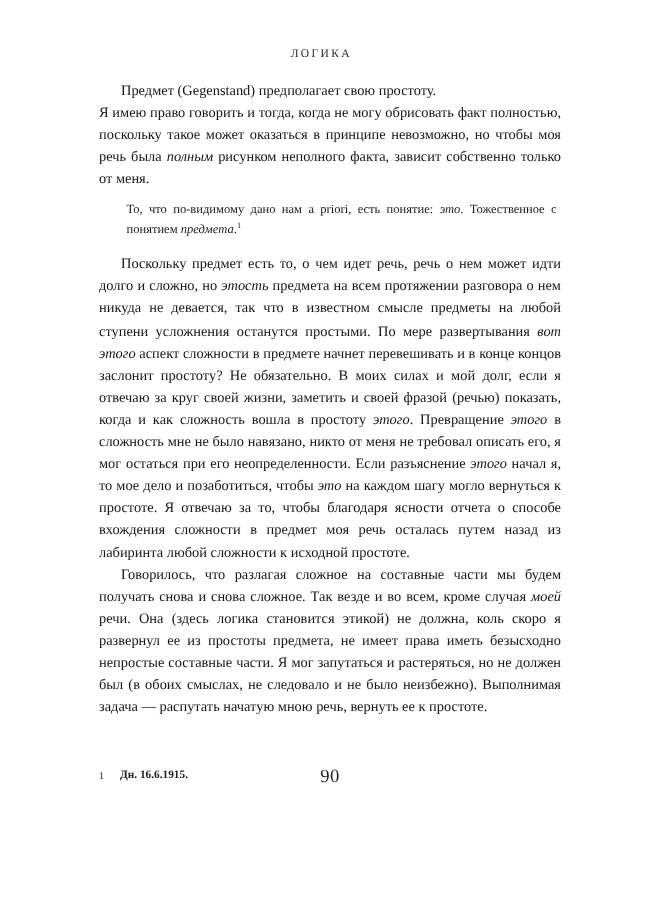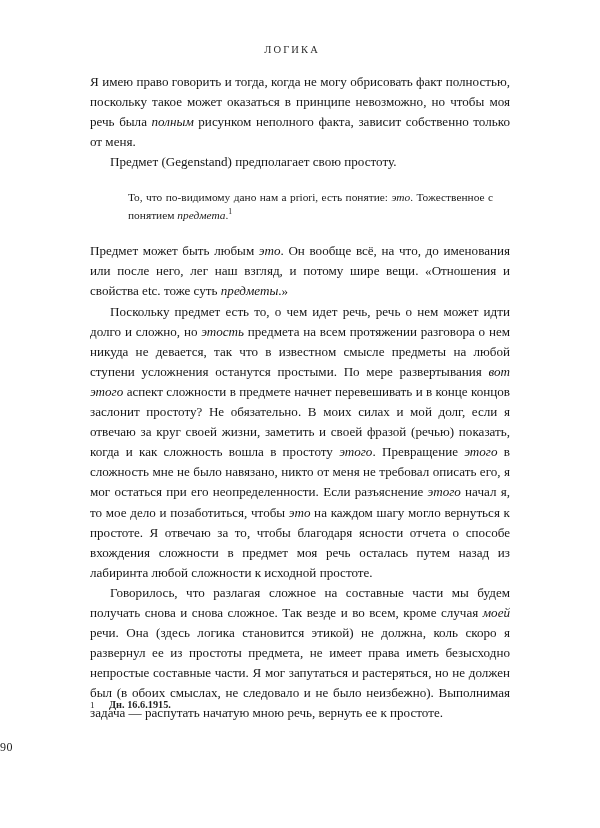--- a/index.html
+++ b/index.html
@@ -59,21 +59,21 @@
   p.indent { text-indent: 20px; }
 
   .quote {
     margin: 11px 0 12px 0;
     padding-left: 21px;
     font-size: 11.4px;
     line-height: 17.4px;
     text-align: justify;
     color: #1a1a1a;
   }
-  .quote p { margin: 17px; }
+  .quote p { margin: 4px; }
 
   .quote-last { margin: 13px 0 0 0; }
 
   i, em { font-style: italic; }
 
   sup.fnref {
     font-size: 7.6px;
     vertical-align: super;
     line-height: 0;
   }
@@ -96,46 +96,46 @@
     flex: 0 0 19px;
     font-size: 9.2px;
   }
   .footnote .fn-text {
     flex: 1 1 auto;
     font-weight: bold;
   }
 
   .folio {
     position: absolute;
-    top: 740px;
+    top: 696px;
     left: 0;
     right: 0;
-    font-size: 12px;
+    text-align: center;
+    font-size: 17px;
     color: #1f1f1f;
     letter-spacing: 0.4px;
   }
 </style>
 </head>
 <body>
 
 <div class="page">
 
   <div class="running-head">ЛОГИКА</div>
 
   <div class="textblock">
 
+    <p class="body indent"><span>Предмет (Gegenstand) предполагает свою простоту.</span></p>
+
     <p class="body"><span>Я имею право говорить и тогда, когда не могу обрисовать факт полнос</span><span>тью, поскольку такое может оказаться в принципе невозможно, но что</span><span>бы моя речь была </span><i>полным</i><span> рисунком неполного факта, зависит собствен</span><span>но только от меня.</span></p>
-
-    <p class="body indent"><span>Предмет (Gegenstand) предполагает свою простоту.</span></p>
 
     <div class="quote">
       <p><span>То, что по-видимому дано нам a priori, есть понятие: </span><i>это</i><span>. Тожественное с понятием </span><i>предмета</i><span>.</span><sup class="fnref">1</sup></p>
     </div>
 
-    <p class="body"><span>Предмет может быть любым </span><i>это</i><span>. Он вообще всё, на что, до именования или после него, лег наш взгляд, и потому шире вещи. «Отношения и свойства etc. тоже суть </span><i>предметы</i><span>.»</span></p>
 
     <p class="body indent"><span>Поскольку предмет есть то, о чем идет речь, речь о нем может идти долго и сложно, но </span><i>этость</i><span> предмета на всем протяжении разговора о нем никуда не девается, так что в известном смысле предметы на любой ступени усложнения останутся простыми. По мере развертывания </span><i>вот этого</i><span> аспект сложности в предмете начнет перевешивать и в конце концов заслонит простоту? Не обязательно. В моих силах и мой долг, если я отвечаю за круг своей жизни, заметить и своей фразой (речью) показать, когда и как сложность вошла в простоту </span><i>этого</i><span>. Превращение </span><i>этого</i><span> в сложность мне не было навязано, никто от меня не требовал описать его, я мог остаться при его неопределенности. Если разъяснение </span><i>этого</i><span> начал я, то мое дело и позаботиться, чтобы </span><i>это</i><span> на каждом шагу могло вернуться к простоте. Я отвечаю за то, чтобы благодаря ясности отчета о способе вхождения сложности в предмет моя речь осталась путем назад из лабиринта любой сложности к исходной простоте.</span></p>
 
     <p class="body indent"><span>Говорилось, что разлагая сложное на составные части мы будем получать снова и снова сложное. Так везде и во всем, кроме случая </span><i>моей</i><span> речи. Она (здесь логика становится этикой) не должна, коль скоро я развернул ее из простоты предмета, не имеет права иметь безысходно непростые составные части. Я мог запутаться и растеряться, но не должен был (в обоих смыслах, не следовало и не было неизбежно). Выполнимая задача — распутать начатую мною речь, вернуть ее к простоте.</span></p>
 
 
   </div>
 
   <div class="footnote-area">
     <div class="footnote">

